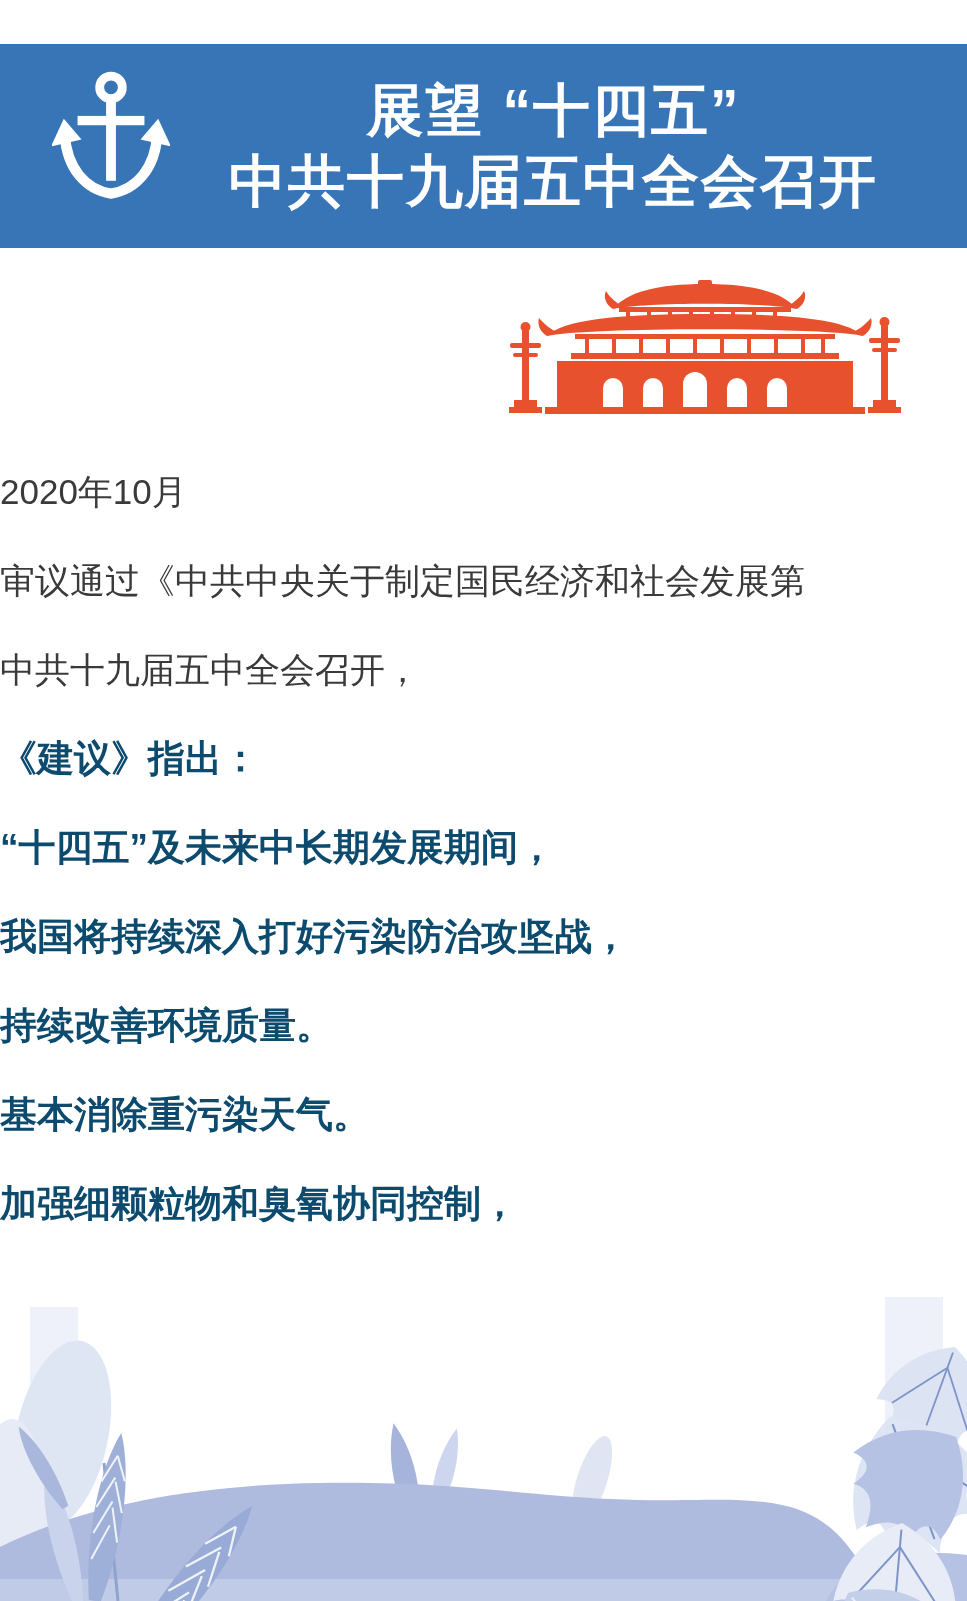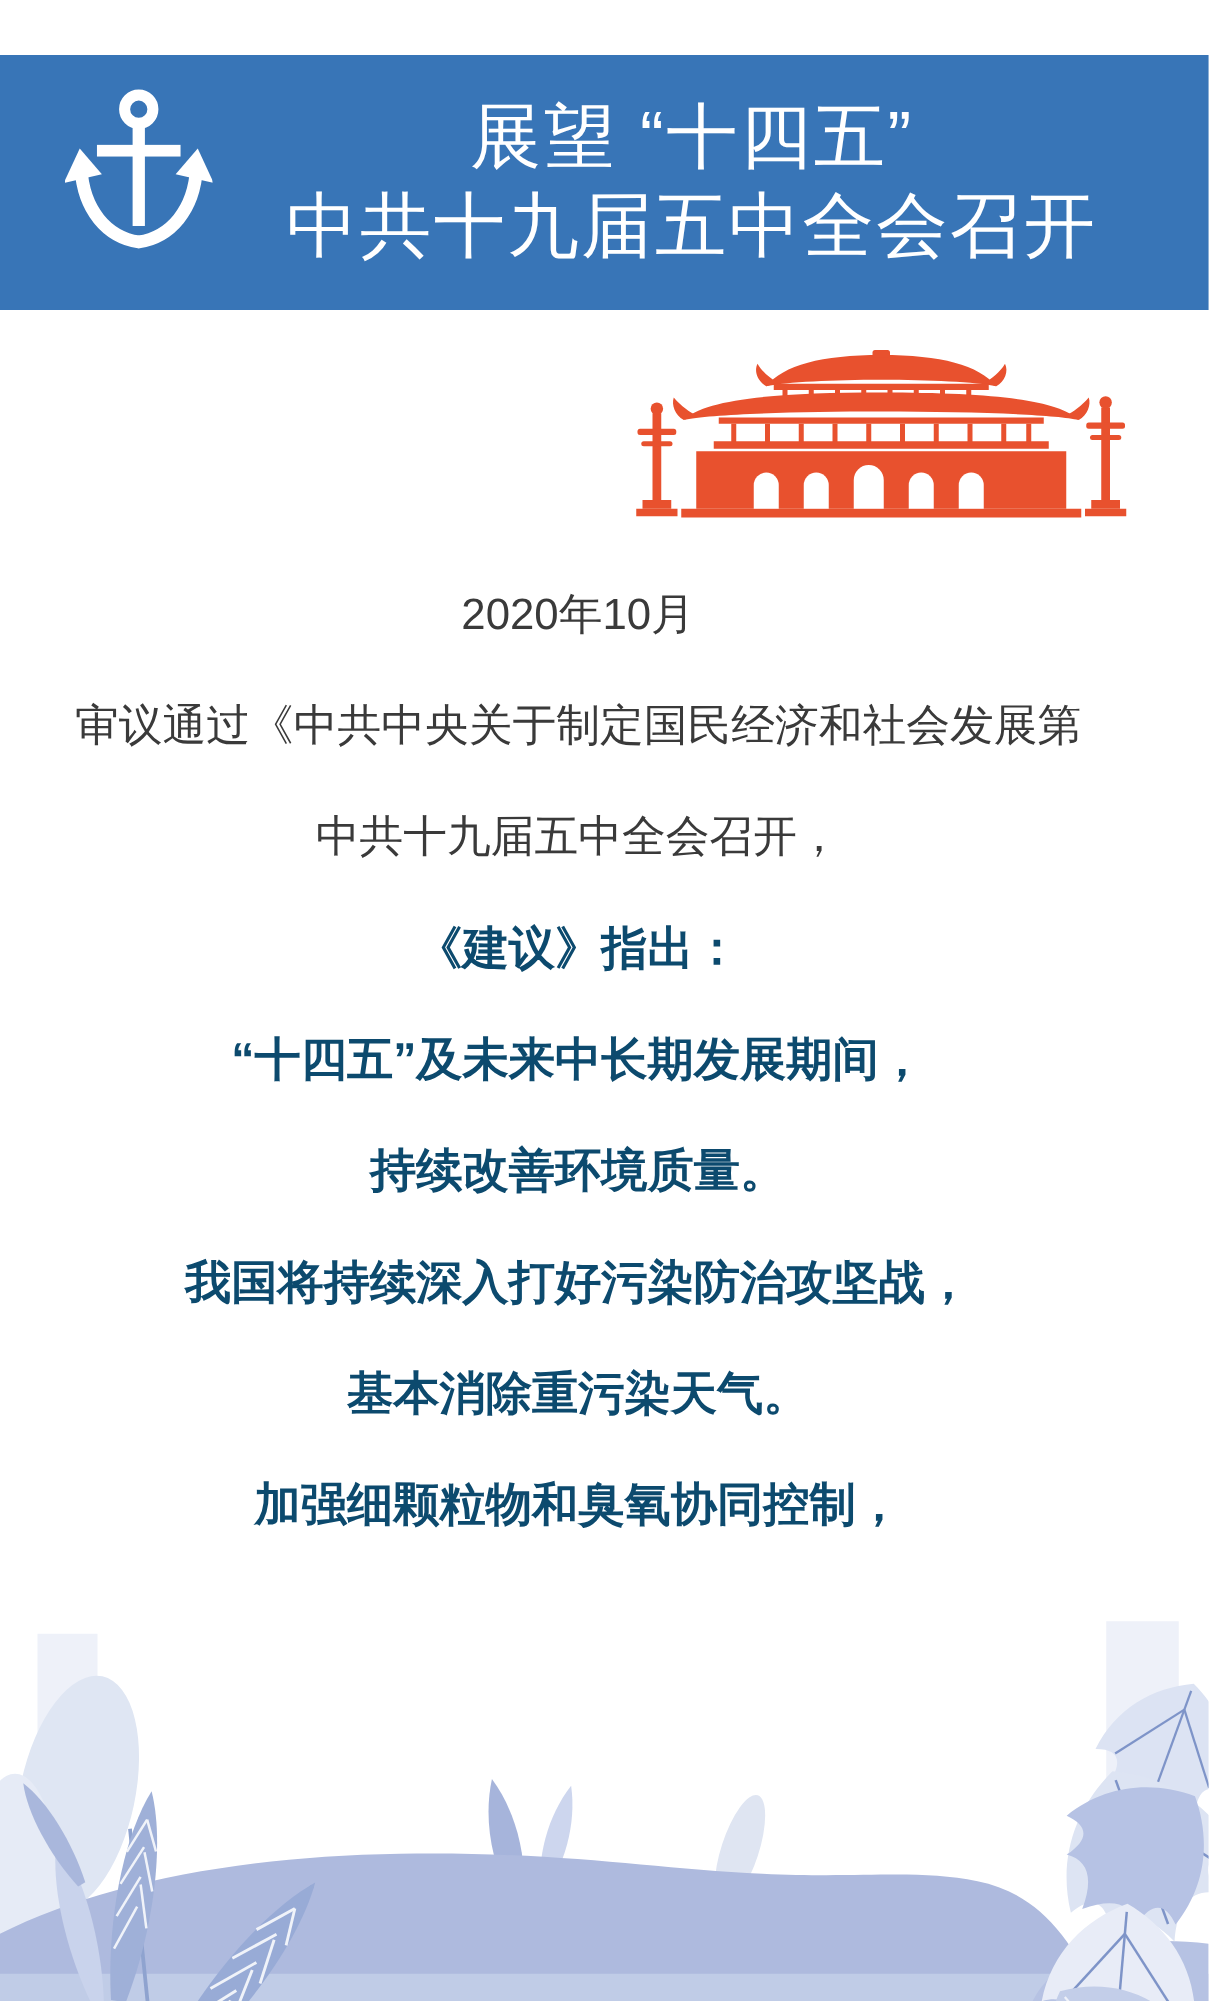--- a/index.html
+++ b/index.html
@@ -6,29 +6,29 @@
   html,body { width:967px; height:1601px; background:#ffffff; overflow:hidden; }
   body { font-family:"Liberation Sans","DejaVu Sans",sans-serif; position:relative; }
   .page { position:absolute; inset:0; background:#ffffff; }
 
   
   .banner { position:absolute; left:0; top:44px; width:967px; height:204px; background:#3875b7; }
   .anchor { position:absolute; left:52px; top:22px; width:118px; height:146px; }
   .anchor svg { width:100%; height:100%; display:block; }
   .titles { position:absolute; left:185px; right:45px; top:0; height:100%;
             display:flex; flex-direction:column; justify-content:center;
-            text-align:center; color:#ffffff; font-weight:400; }
+            text-align:center; color:#ffffff; font-weight:700; }
   .t1, .t2 { font-size:57px; line-height:71px; letter-spacing:2px; white-space:nowrap; }
 
   
   .gate { position:absolute; left:495px; top:276px; width:420px; height:148px; }
   .gate svg { width:100%; height:100%; display:block; }
 
   
-  .content { position:absolute; left:0; top:447px; width:925px; text-align:center; z-index:2; }
+  .content { position:absolute; left:0; top:447px; width:925px; text-align:left; z-index:2; }
   .content p { height:89px; line-height:89px; white-space:nowrap; }
   .content p.reg  { font-size:35px; color:#3a3a3a; font-weight:400; }
   .content p.bold { font-size:37px; color:#0c4a6e; font-weight:700; }
 
   
   .footer-art { position:absolute; left:0; bottom:0; width:967px; height:316px; z-index:1; }
   .footer-art svg { width:100%; height:100%; display:block; }
 </style>
 </head>
 <body>
@@ -118,22 +118,22 @@
       </g>
     </svg>
   </div>
 
   <main class="content">
     <p class="reg">2020年10月</p>
     <p class="reg">审议通过《中共中央关于制定国民经济和社会发展第</p>
     <p class="reg">中共十九届五中全会召开，</p>
     <p class="bold">《建议》指出：</p>
     <p class="bold">“十四五”及未来中长期发展期间，</p>
+    <p class="bold">我国将持续深入打好污染防治攻坚战，</p>
     <p class="bold">持续改善环境质量。</p>
-    <p class="bold">我国将持续深入打好污染防治攻坚战，</p>
     <p class="bold">基本消除重污染天气。</p>
     <p class="bold">加强细颗粒物和臭氧协同控制，</p>
   </main>
 
   <div class="footer-art">
     <svg viewBox="0 0 967 316" preserveAspectRatio="none">
 
       <rect x="30" y="22" width="48" height="190" fill="#eef1f9"></rect>
       <rect x="885" y="12" width="58" height="235" fill="#eef1f9"></rect>
       <ellipse cx="62" cy="150" rx="46" ry="96" transform="rotate(12 62 150)" fill="#dfe6f3"></ellipse>

